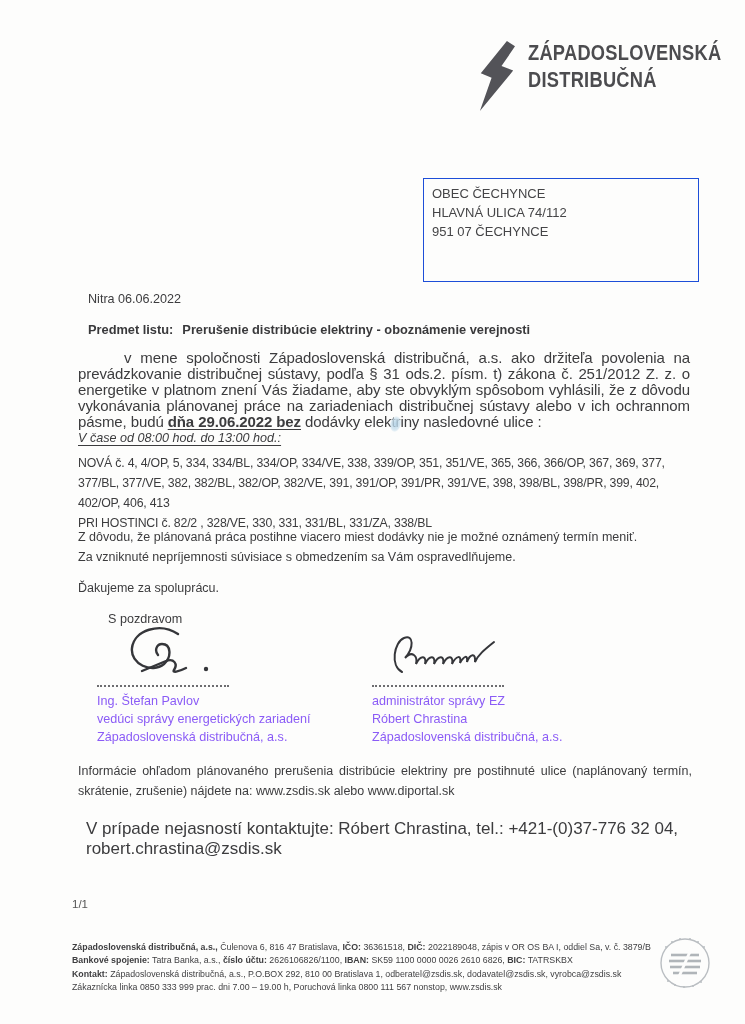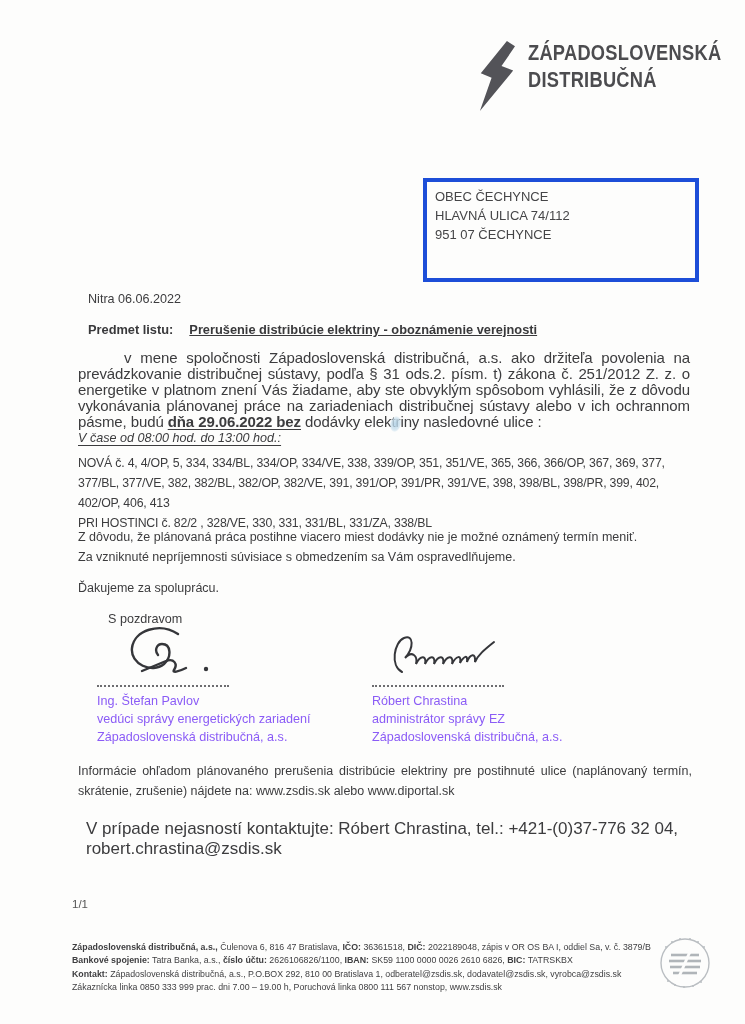--- a/index.html
+++ b/index.html
@@ -10,26 +10,26 @@
     color:#3c3c3e;
     padding-left:24px;
   }
   
   .logo{position:absolute;left:479px;top:40px;display:flex;align-items:flex-start;gap:13px;}
   .logo svg{display:block;}
   .logo-text{font-weight:bold;font-size:21.5px;line-height:27px;color:#4c4c4f;
     letter-spacing:.3px;transform:scaleX(.85);transform-origin:left top;white-space:nowrap;}
   
   .addr-box{position:absolute;left:423px;top:178px;width:276px;height:104px;
-    border:4px solid #1d4ed8;padding:5px 8px;box-sizing:border-box;
+    border:1px solid #1d4ed8;padding:5px 8px;box-sizing:border-box;
     font-size:13px;line-height:19px;color:#454547;}
   
   .place-date{position:absolute;left:88px;top:292px;font-size:12.6px;}
   .subject{position:absolute;left:88px;top:322px;font-size:12.8px;font-weight:bold;color:#39393b;}
-  .subject .sub-text{margin-left:16px;text-decoration:underline;}
+  .subject .sub-text{margin-left:9px;}
   .intro{position:absolute;left:78px;top:350px;width:612px;margin:0;
     font-size:15px;line-height:16px;text-align:justify;text-indent:46px;letter-spacing:-.1px;}
   .bold-underline{font-weight:bold;text-decoration:underline;text-underline-offset:2px;}
   .artifact-blue{position:absolute;left:390px;top:416px;width:11px;height:16px;border-radius:50%;
     background:radial-gradient(ellipse at center,#a9cde4 0%,#cfe3ef 55%,rgba(255,255,255,0) 75%);
     opacity:.8;transform:rotate(14deg);}
   .time-range{position:absolute;left:78px;top:431px;font-size:12.6px;
     text-decoration:underline;text-underline-offset:3px;font-style:italic;}
   .streets{position:absolute;left:78px;top:453px;width:624px;
     font-size:12.3px;line-height:20px;letter-spacing:-.2px;}
@@ -109,22 +109,22 @@
   </svg>
 
   <div class="signer signer-left">
     <div class="dotted"></div>
     <div>Ing. Štefan Pavlov</div>
     <div>vedúci správy energetických zariadení</div>
     <div>Západoslovenská distribučná, a.s.</div>
   </div>
   <div class="signer signer-right">
     <div class="dotted"></div>
+    <div>administrátor správy EZ</div>
     <div>Róbert Chrastina</div>
-    <div>administrátor správy EZ</div>
     <div>Západoslovenská distribučná, a.s.</div>
   </div>
 
   <p class="info-par">Informácie ohľadom plánovaného prerušenia distribúcie elektriny pre postihnuté ulice (naplánovaný termín, skrátenie, zrušenie) nájdete na: www.zsdis.sk alebo www.diportal.sk</p>
   <div class="contact-line">V prípade nejasností kontaktujte: Róbert Chrastina, tel.: +421-(0)37-776 32 04, robert.chrastina@zsdis.sk</div>
 
   <div class="page-number">1/1</div>
 
   <div class="footer">
     <div><b>Západoslovenská distribučná, a.s.,</b><span> Čulenova 6, 816 47 Bratislava, </span><b>IČO:</b><span> 36361518, </span><b>DIČ:</b><span> 2022189048, zápis v OR OS BA I, oddiel Sa, v. č. 3879/B</span></div>

